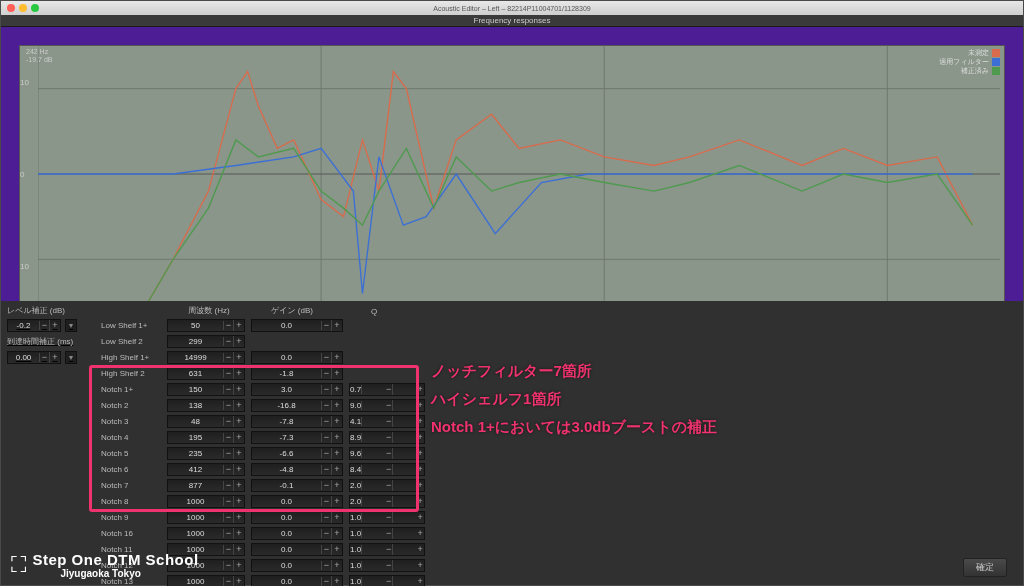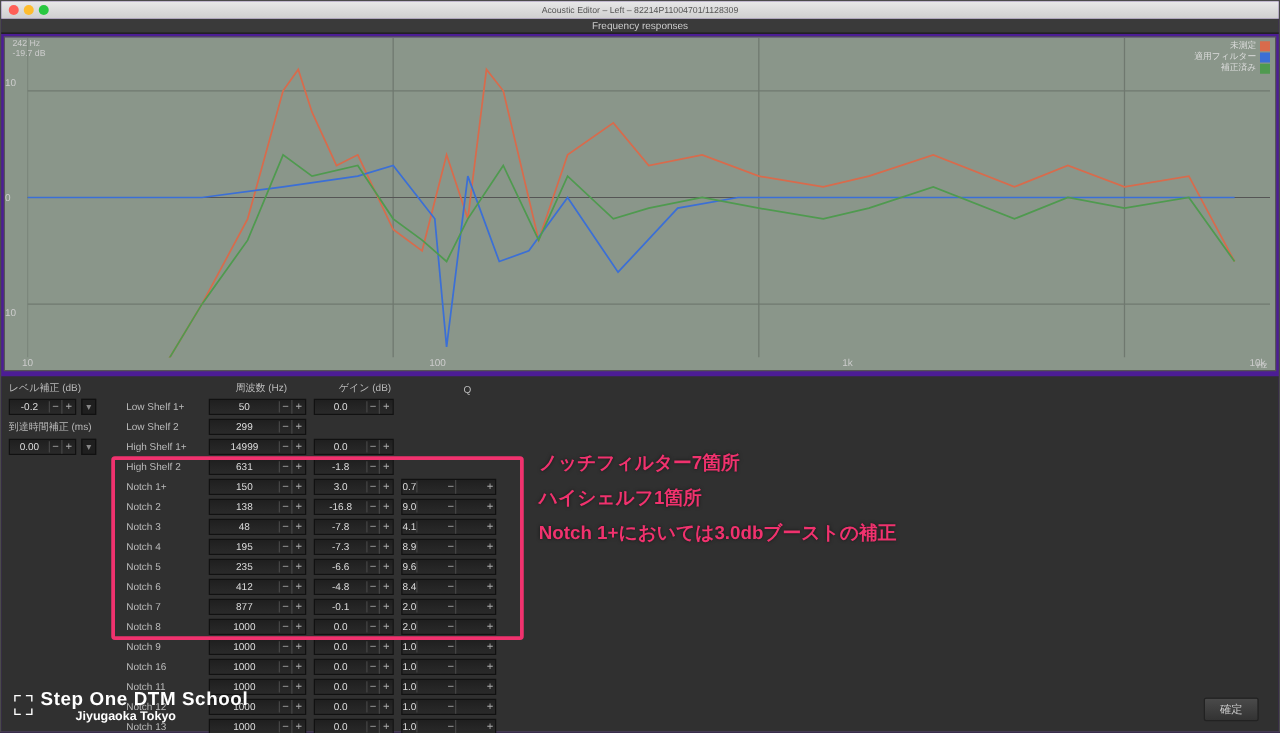--- a/index.html
+++ b/index.html
@@ -28,21 +28,21 @@
 
   .subtitle {
     height: 12px; background:#3a3a3a; text-align:center;
     font-size:8px; color:#ccc; line-height:12px;
     border-bottom:1px solid #1a1a1a;
   }
 
   
   .chart-frame {
     position: relative; height: 268px;
-    border:1px solid #555; margin:2px;
+    border:1px solid #555; margin:18px;
   }
   .chart-bg {
     position:absolute; inset:0; background:#8a968a;
   }
   .cursor-info {
     position:absolute; top:2px; left:6px; font-size:7px;
     color:#ccc; line-height:8px; z-index:5;
   }
   .legend {
     position:absolute; top:2px; right:4px; font-size:7px;
@@ -66,31 +66,31 @@
   .col-headers { display:flex; gap:0; align-items:flex-end; font-size:8px; color:#bbb; margin-bottom:2px;}
   .ch-first { width:90px; }
   .ch-label { width:70px; }
   .ch-freq  { width:84px; text-align:center;}
   .ch-gain  { width:82px; text-align:center;}
   .ch-q     { width:82px; text-align:center;}
 
   .rows { display:flex; flex-direction:column; gap:1px; }
   .ctrl-row { display:flex; align-items:center; height:15px; gap:0; }
 
-  .first-col { width:90px; display:flex; align-items:center; gap:4px; }
+  .first-col { width:90px; display:flex; align-items:center; gap:4px;text-decoration:underline; }
   .first-col .lbl { font-size:8px; color:#bbb; white-space:nowrap;}
   .param-label { width:70px; font-size:8px; color:#bbb; padding-left:4px; white-space:nowrap;}
 
   .spinner {
     display:flex; align-items:center; height:13px;
     background: linear-gradient(#1f1f1f,#2a2a2a); border:1px solid #111;
     margin-right:6px;
   }
   .spinner.freq { width:78px;}
-  .spinner.gain { width:64px;}
+  .spinner.gain { width:92px;}
   .spinner.q    { width:76px;gap:23px;}
   .spinner.small { width:54px;}
   .spinner .val {
     flex:1; text-align:center; font-size:8px; color:#ddd;
     border-right:1px solid #444;
   }
   .spinner .btn {
     width:10px; text-align:center; font-size:9px; color:#aaa;
     line-height:11px; cursor:default; user-select:none;
   }

